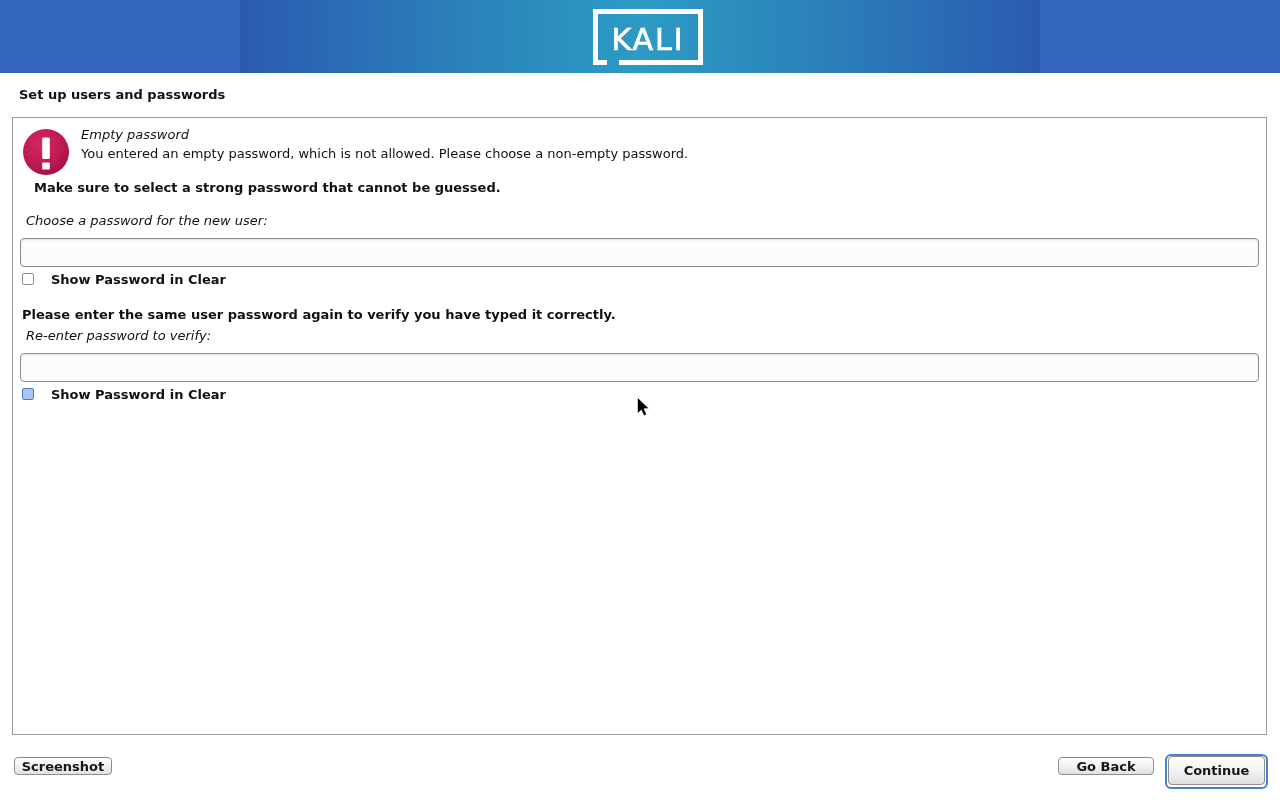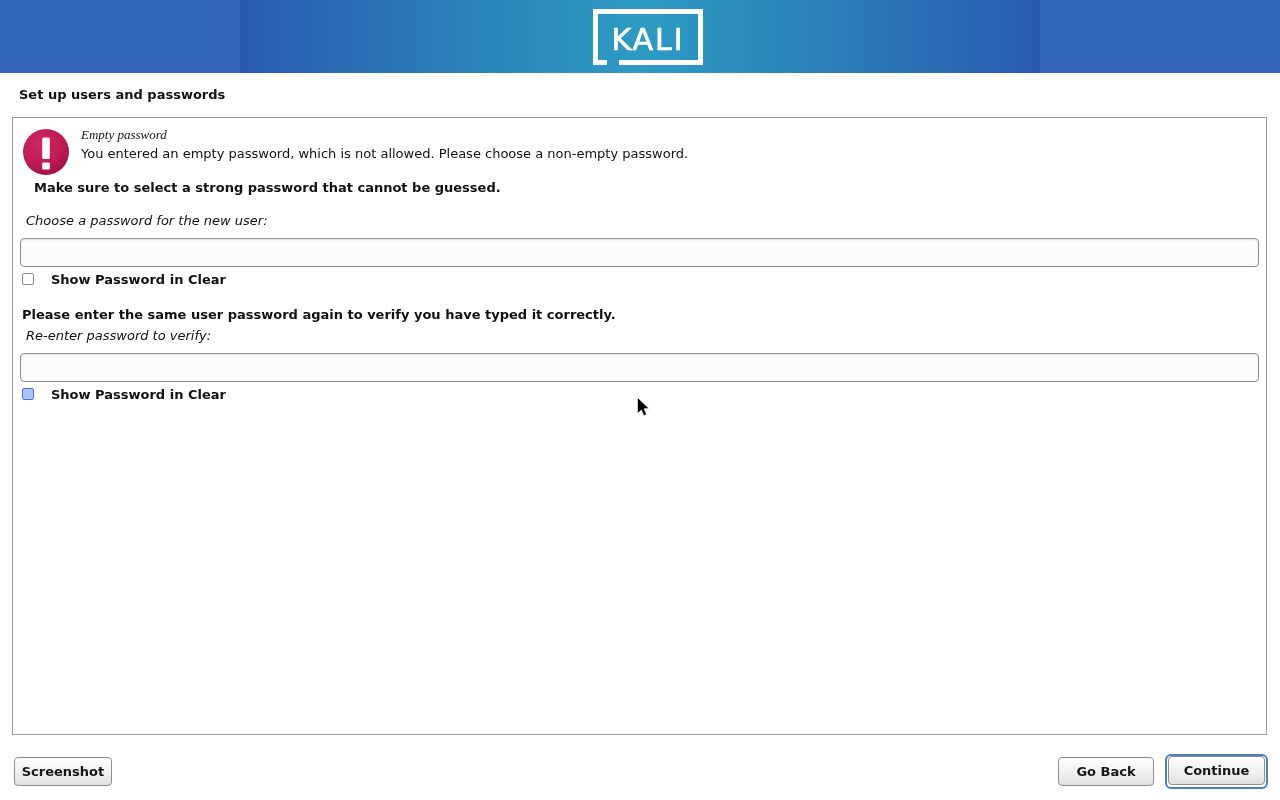--- a/index.html
+++ b/index.html
@@ -42,21 +42,20 @@
     width: 1255px; height: 618px;
     border: 1px solid #9b9b9b;
     background: #ffffff;
   }
 
   
   .alert-icon { position: absolute; left: 23px; top: 129px; width: 46px; height: 46px; }
   .alert-title {
     position: absolute; left: 81px; top: 127px;
     font-style: italic;
-    font-family: Liberation Serif, serif;
   }
   .alert-message {
     position: absolute; left: 81px; top: 146px;
     font-weight: normal;
   }
 
   
   .section-heading { position: absolute; font-weight: bold; }
   .field-label     { position: absolute; font-style: italic; }
 
@@ -97,21 +96,21 @@
     flex: 0 0 auto;
   }
   .checkbox.focused {
     background: #a9c5f0;
     border-color: #4c7ac8;
   }
   .check-label { font-weight: bold; }
 
   
   .btn {
-    position: absolute; height: 29px;
+    position: absolute; height: 18px;
     border: 1px solid #8e8e8e;
     border-radius: 4px;
     background: linear-gradient(#ffffff, #f0f0f0 55%, #e0e0e0);
     font-weight: bold;
     color: #161616;
     display: flex; align-items: center; justify-content: center;
     cursor: default;
   }
   .btn-screenshot { left: 14px;  top: 757px; width: 98px; }
   .btn-goback     { left: 1058px; top: 757px; width: 96px; text-align: center; }

